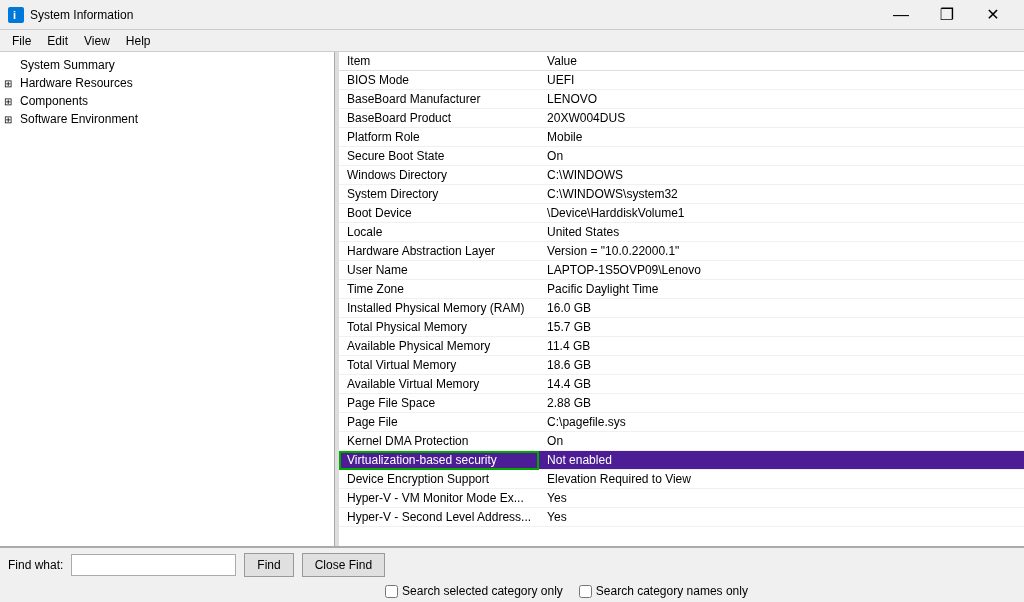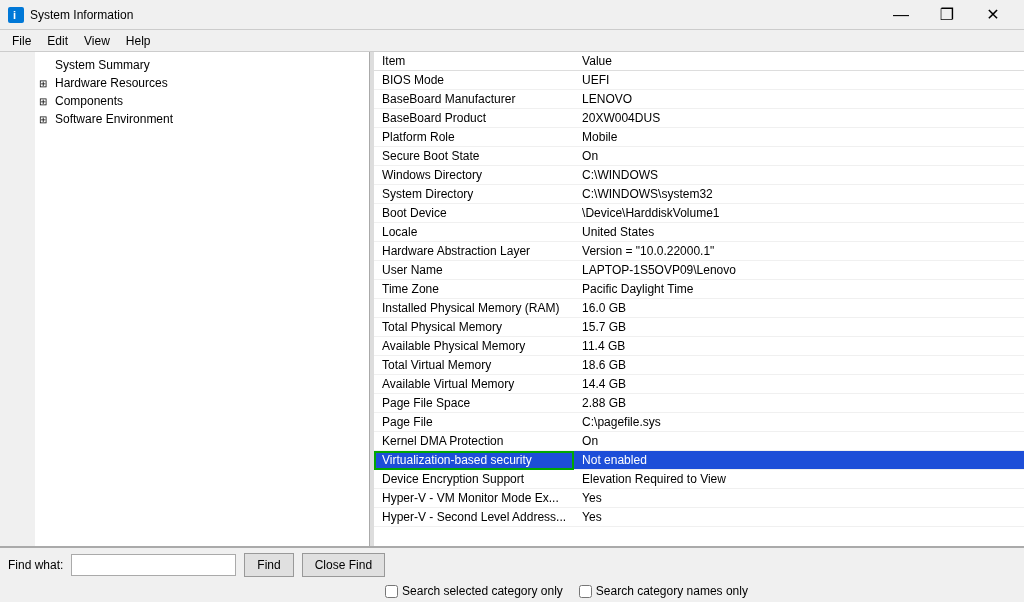--- a/index.html
+++ b/index.html
@@ -66,21 +66,20 @@
       padding: 2px 8px;
       cursor: pointer;
       font-size: 12px;
     }
 
     
     .main-content {
       display: flex;
       flex: 1;
       overflow: hidden;
-      padding-left: 35px;
     }
 
     
     .left-panel {
       width: 335px;
       min-width: 335px;
       border-right: 1px solid #aaa;
       background: white;
       overflow-y: auto;
       padding: 4px 0;
@@ -123,21 +122,21 @@
     }
     .data-table td {
       padding: 2px 8px;
       font-size: 12px;
       border-bottom: 1px solid #f0f0f0;
       white-space: nowrap;
       overflow: hidden;
       text-overflow: ellipsis;
     }
     .data-table tr.selected td {
-      background: #1d4ed8;
+      background: #4c1d95;
       color: white;
     }
     .data-table tr.selected td:first-child {
       outline: 2px solid #00a800;
       outline-offset: -2px;
     }
     .col-item { width: 200px; }
     .col-value { width: auto; }
 
     

